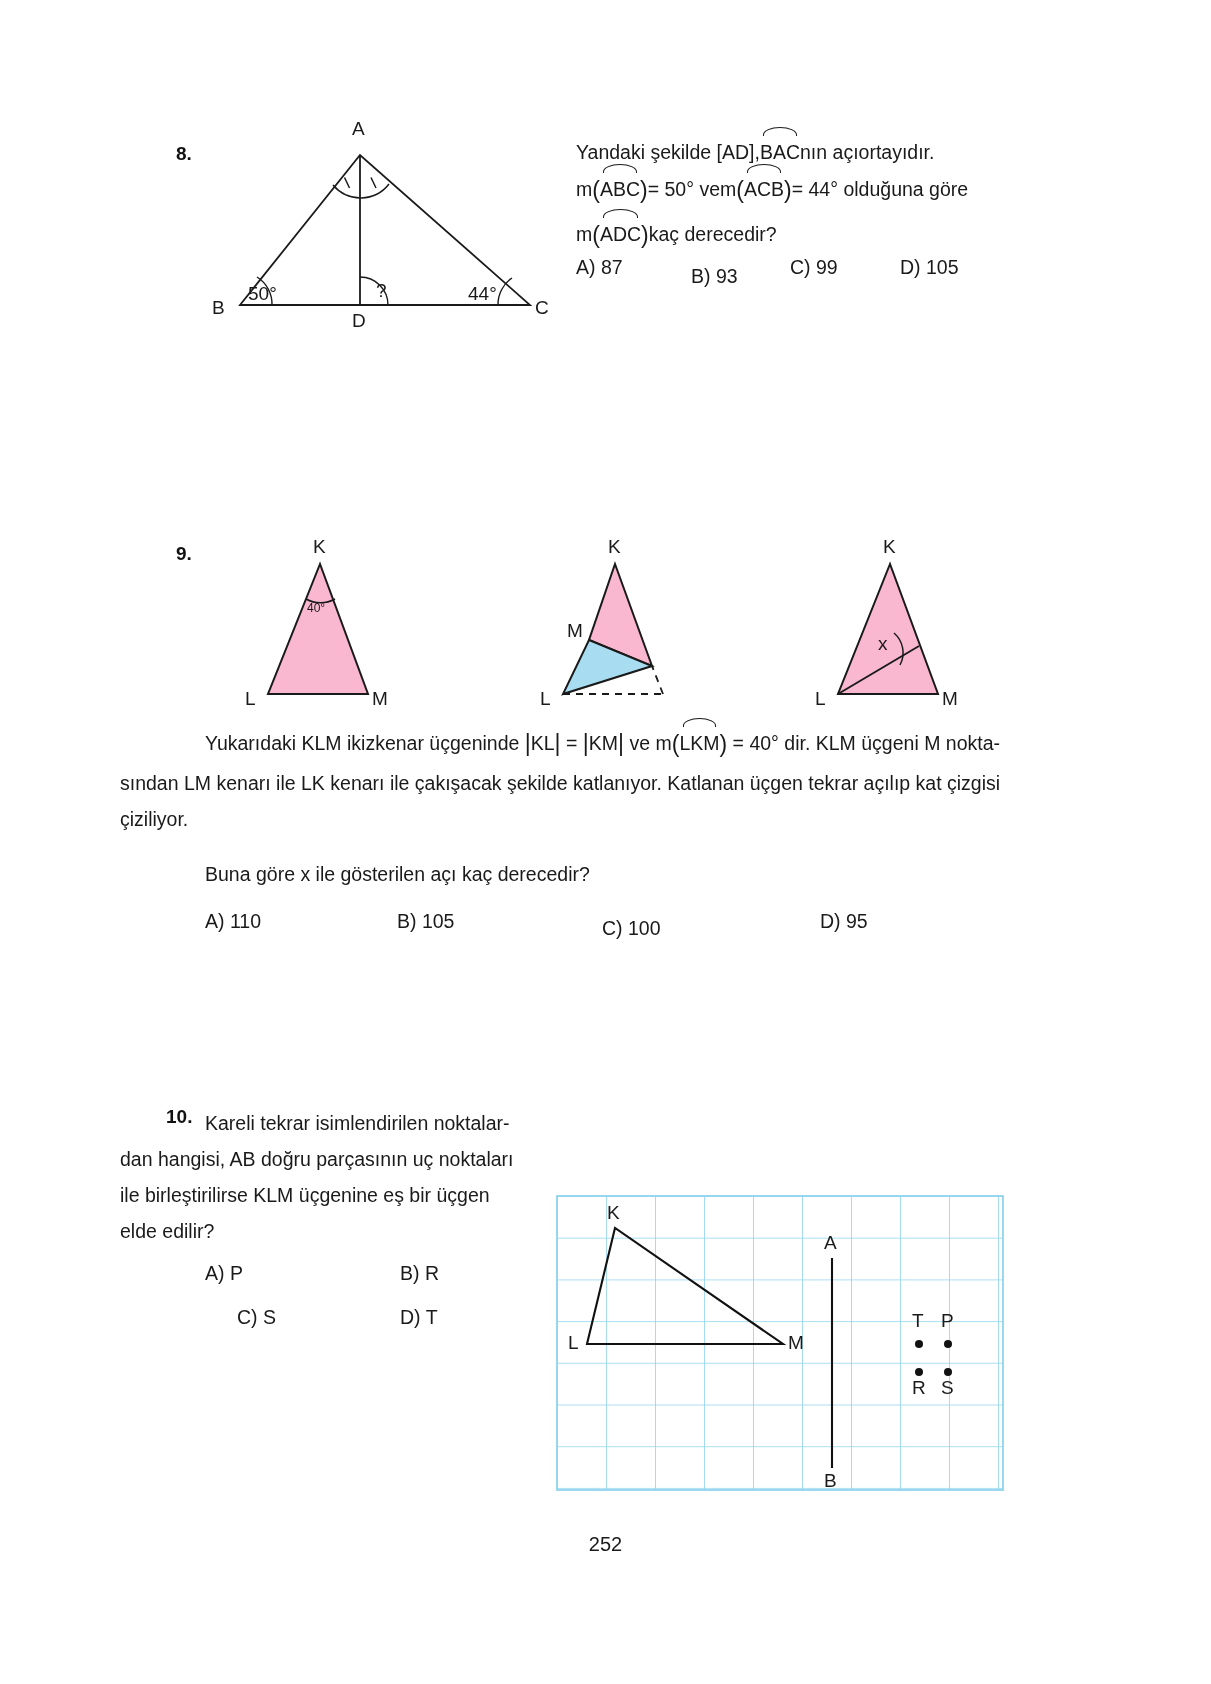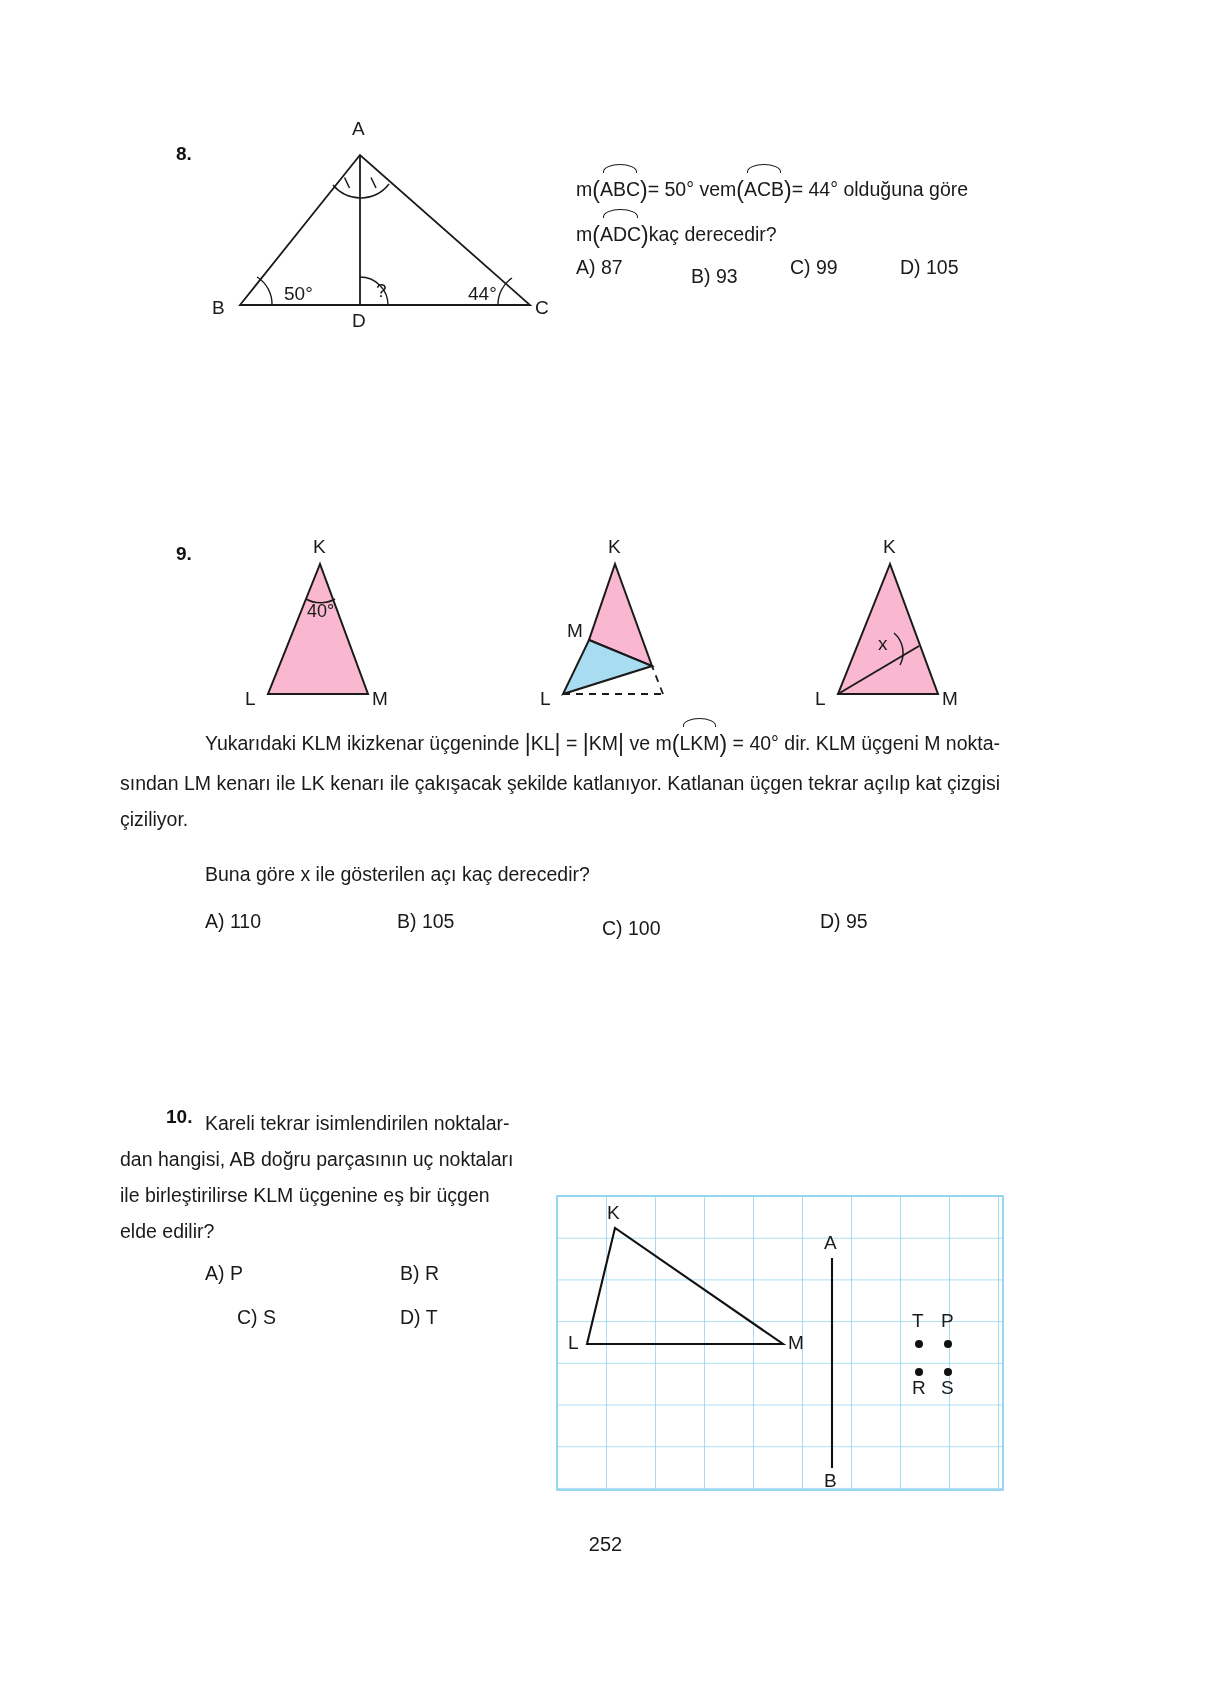--- a/index.html
+++ b/index.html
@@ -90,25 +90,30 @@
       <path d="M 72,175 A 32 32 0 0 0 57,147" fill="none" stroke="#1a1a1a" stroke-width="1.4"></path>
 
       <path d="M 298,175 A 32 32 0 0 1 312,148" fill="none" stroke="#1a1a1a" stroke-width="1.4"></path>
 
       <path d="M 160,147 A 28 28 0 0 1 188,175" fill="none" stroke="#1a1a1a" stroke-width="1.4"></path>
     </svg>
     <div style="position:absolute; left:152px; top:-12px; font-size:19px;">A</div>
     <div style="position:absolute; left:12px; top:167px; font-size:19px;">B</div>
     <div style="position:absolute; left:335px; top:167px; font-size:19px;">C</div>
     <div style="position:absolute; left:152px; top:180px; font-size:19px;">D</div>
-    <div style="position:absolute; left:48px; top:153px; font-size:19px;margin-left:36px;">50°</div>
+    <div style="position:absolute; left:48px; top:153px; font-size:19px;">50°</div>
     <div style="position:absolute; left:268px; top:153px; font-size:19px;">44°</div>
     <div style="position:absolute; left:176px; top:150px; font-size:19px;">?</div>
   </div>
 
+  <div class="mathline" style="left:576px; top:141px;">
+    <span>Yandaki şekilde [AD], </span>
+      <span class="inline-ovl"><span class="arc2"></span><span>BAC</span></span>
+      <span> nın açıortayıdır.</span>
+  </div>
 
   <div class="mathline" style="left:576px; top:178px;">
     <span>m</span>
       <span class="paren">(</span>
       <span class="inline-ovl"><span class="arc2"></span><span>ABC</span></span>
       <span class="paren">)</span>
       <span> = 50° ve </span>
       <span>m</span>
       <span class="paren">(</span>
       <span class="inline-ovl"><span class="arc2"></span><span>ACB</span></span>
@@ -132,21 +137,21 @@
   <div class="qnum" style="left:176px; top:543px;">9.</div>
 
   <div class="fig" style="left:250px; top:548px;">
     <svg width="140" height="160" viewBox="0 0 140 160">
       <polygon points="70,16 18,146 118,146" fill="#f9b8d0" stroke="#1a1a1a" stroke-width="2"></polygon>
       <path d="M 56,51 A 30 30 0 0 0 85,51" fill="none" stroke="#1a1a1a" stroke-width="1.6"></path>
     </svg>
     <div style="position:absolute; left:63px; top:-12px; font-size:19px;">K</div>
     <div style="position:absolute; left:-5px; top:140px; font-size:19px;">L</div>
     <div style="position:absolute; left:122px; top:140px; font-size:19px;">M</div>
-    <div style="position:absolute; left:57px; top:53px; font-size:18px;">40°</div>
+    <div style="position:absolute; left:57px; top:53px; font-size:12px;">40°</div>
   </div>
 
   <div class="fig" style="left:545px; top:548px;">
     <svg width="140" height="160" viewBox="0 0 140 160">
 
       <line x1="18" y1="146" x2="118" y2="146" stroke="#1a1a1a" stroke-width="1.8" stroke-dasharray="7 6"></line>
       <line x1="118" y1="146" x2="107" y2="118" stroke="#1a1a1a" stroke-width="1.8" stroke-dasharray="7 6"></line>
 
       <polygon points="70,16 107,118 44,92" fill="#f9b8d0" stroke="#1a1a1a" stroke-width="2"></polygon>
 

